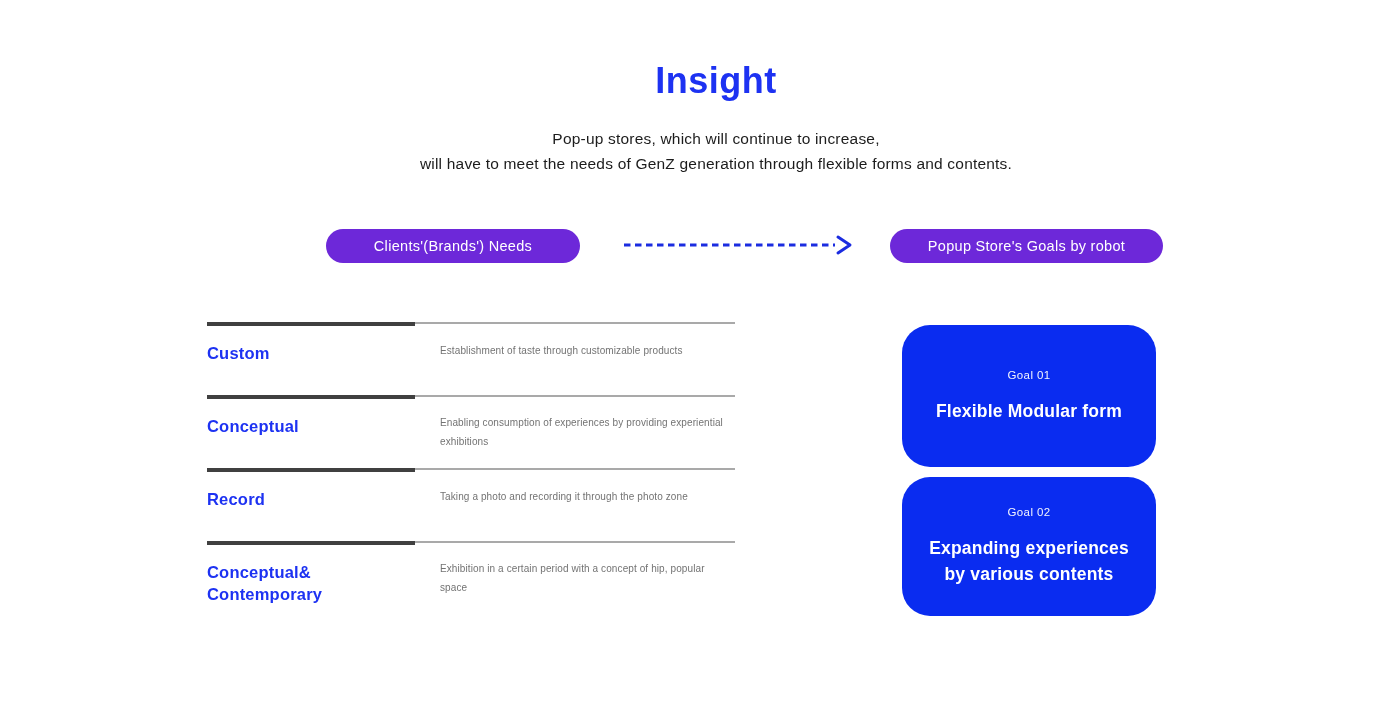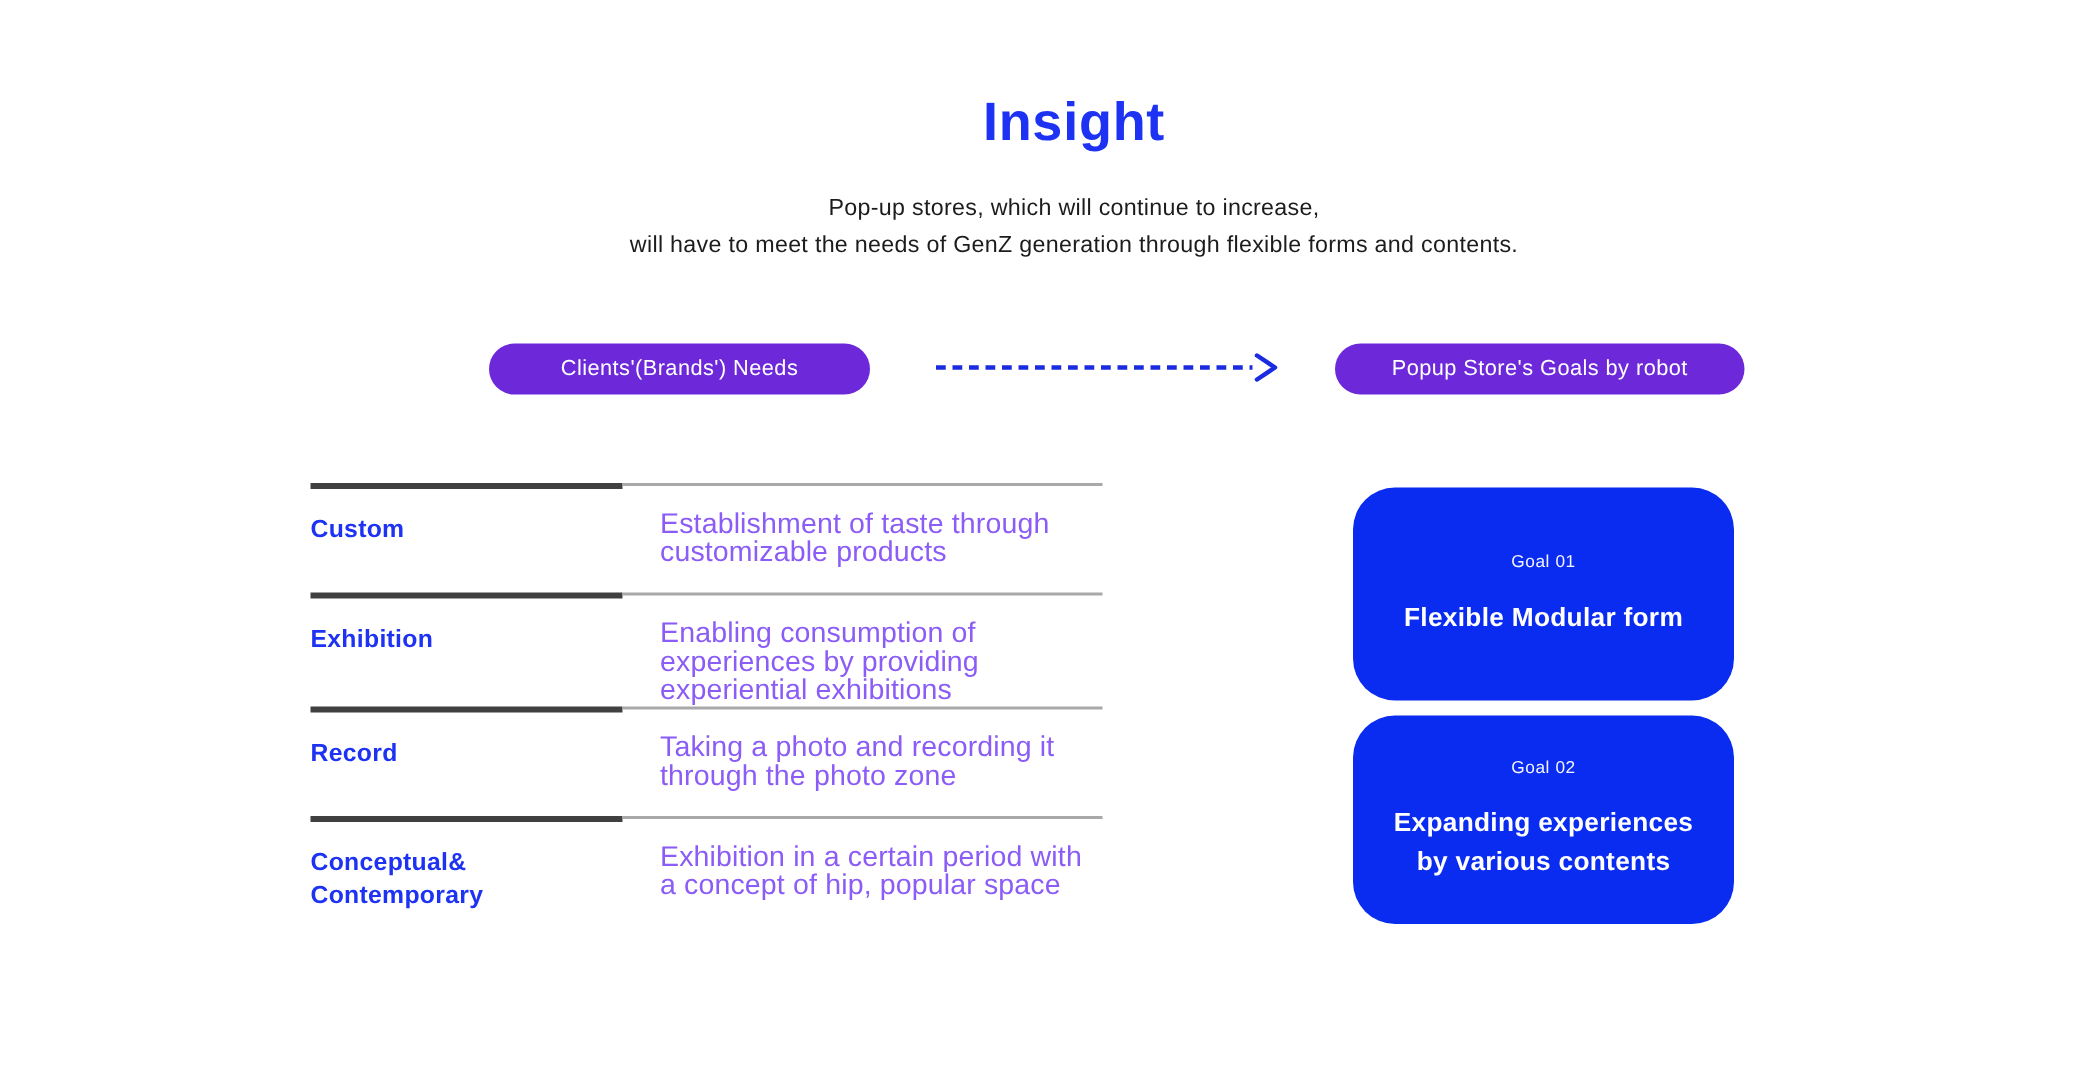--- a/index.html
+++ b/index.html
@@ -63,22 +63,22 @@
     letter-spacing: 0.2px;
   }
   .needs-desc-cell {
     width: 320px;
     border-top: 2px solid #a9a9a9;
     padding: 16px 0 0 25px;
   }
   .needs-desc {
     display: inline-block;
     max-width: 285px;
-    font-size: 19px;
-    color: #8b5cf6;
+    font-size: 10px;
+    color: #737373;
     line-height: 19px;
     letter-spacing: 0.1px;
   }
 
   
   .goals { position: absolute; left: 902px; top: 325px; width: 254px; }
   .goal-card {
     width: 254px;
     background: #0a2cf0;
     border-radius: 28px;
@@ -128,21 +128,21 @@
     <div class="needs-row">
       <div class="needs-label-cell">
         <span class="needs-label">Custom</span>
       </div>
       <div class="needs-desc-cell">
         <span class="needs-desc">Establishment of taste through customizable products</span>
       </div>
     </div>
     <div class="needs-row">
       <div class="needs-label-cell">
-        <span class="needs-label">Exhibition</span>
+        <span class="needs-label">Conceptual</span>
       </div>
       <div class="needs-desc-cell">
         <span class="needs-desc">Enabling consumption of experiences by providing experiential exhibitions</span>
       </div>
     </div>
     <div class="needs-row">
       <div class="needs-label-cell">
         <span class="needs-label">Record</span>
       </div>
       <div class="needs-desc-cell">

